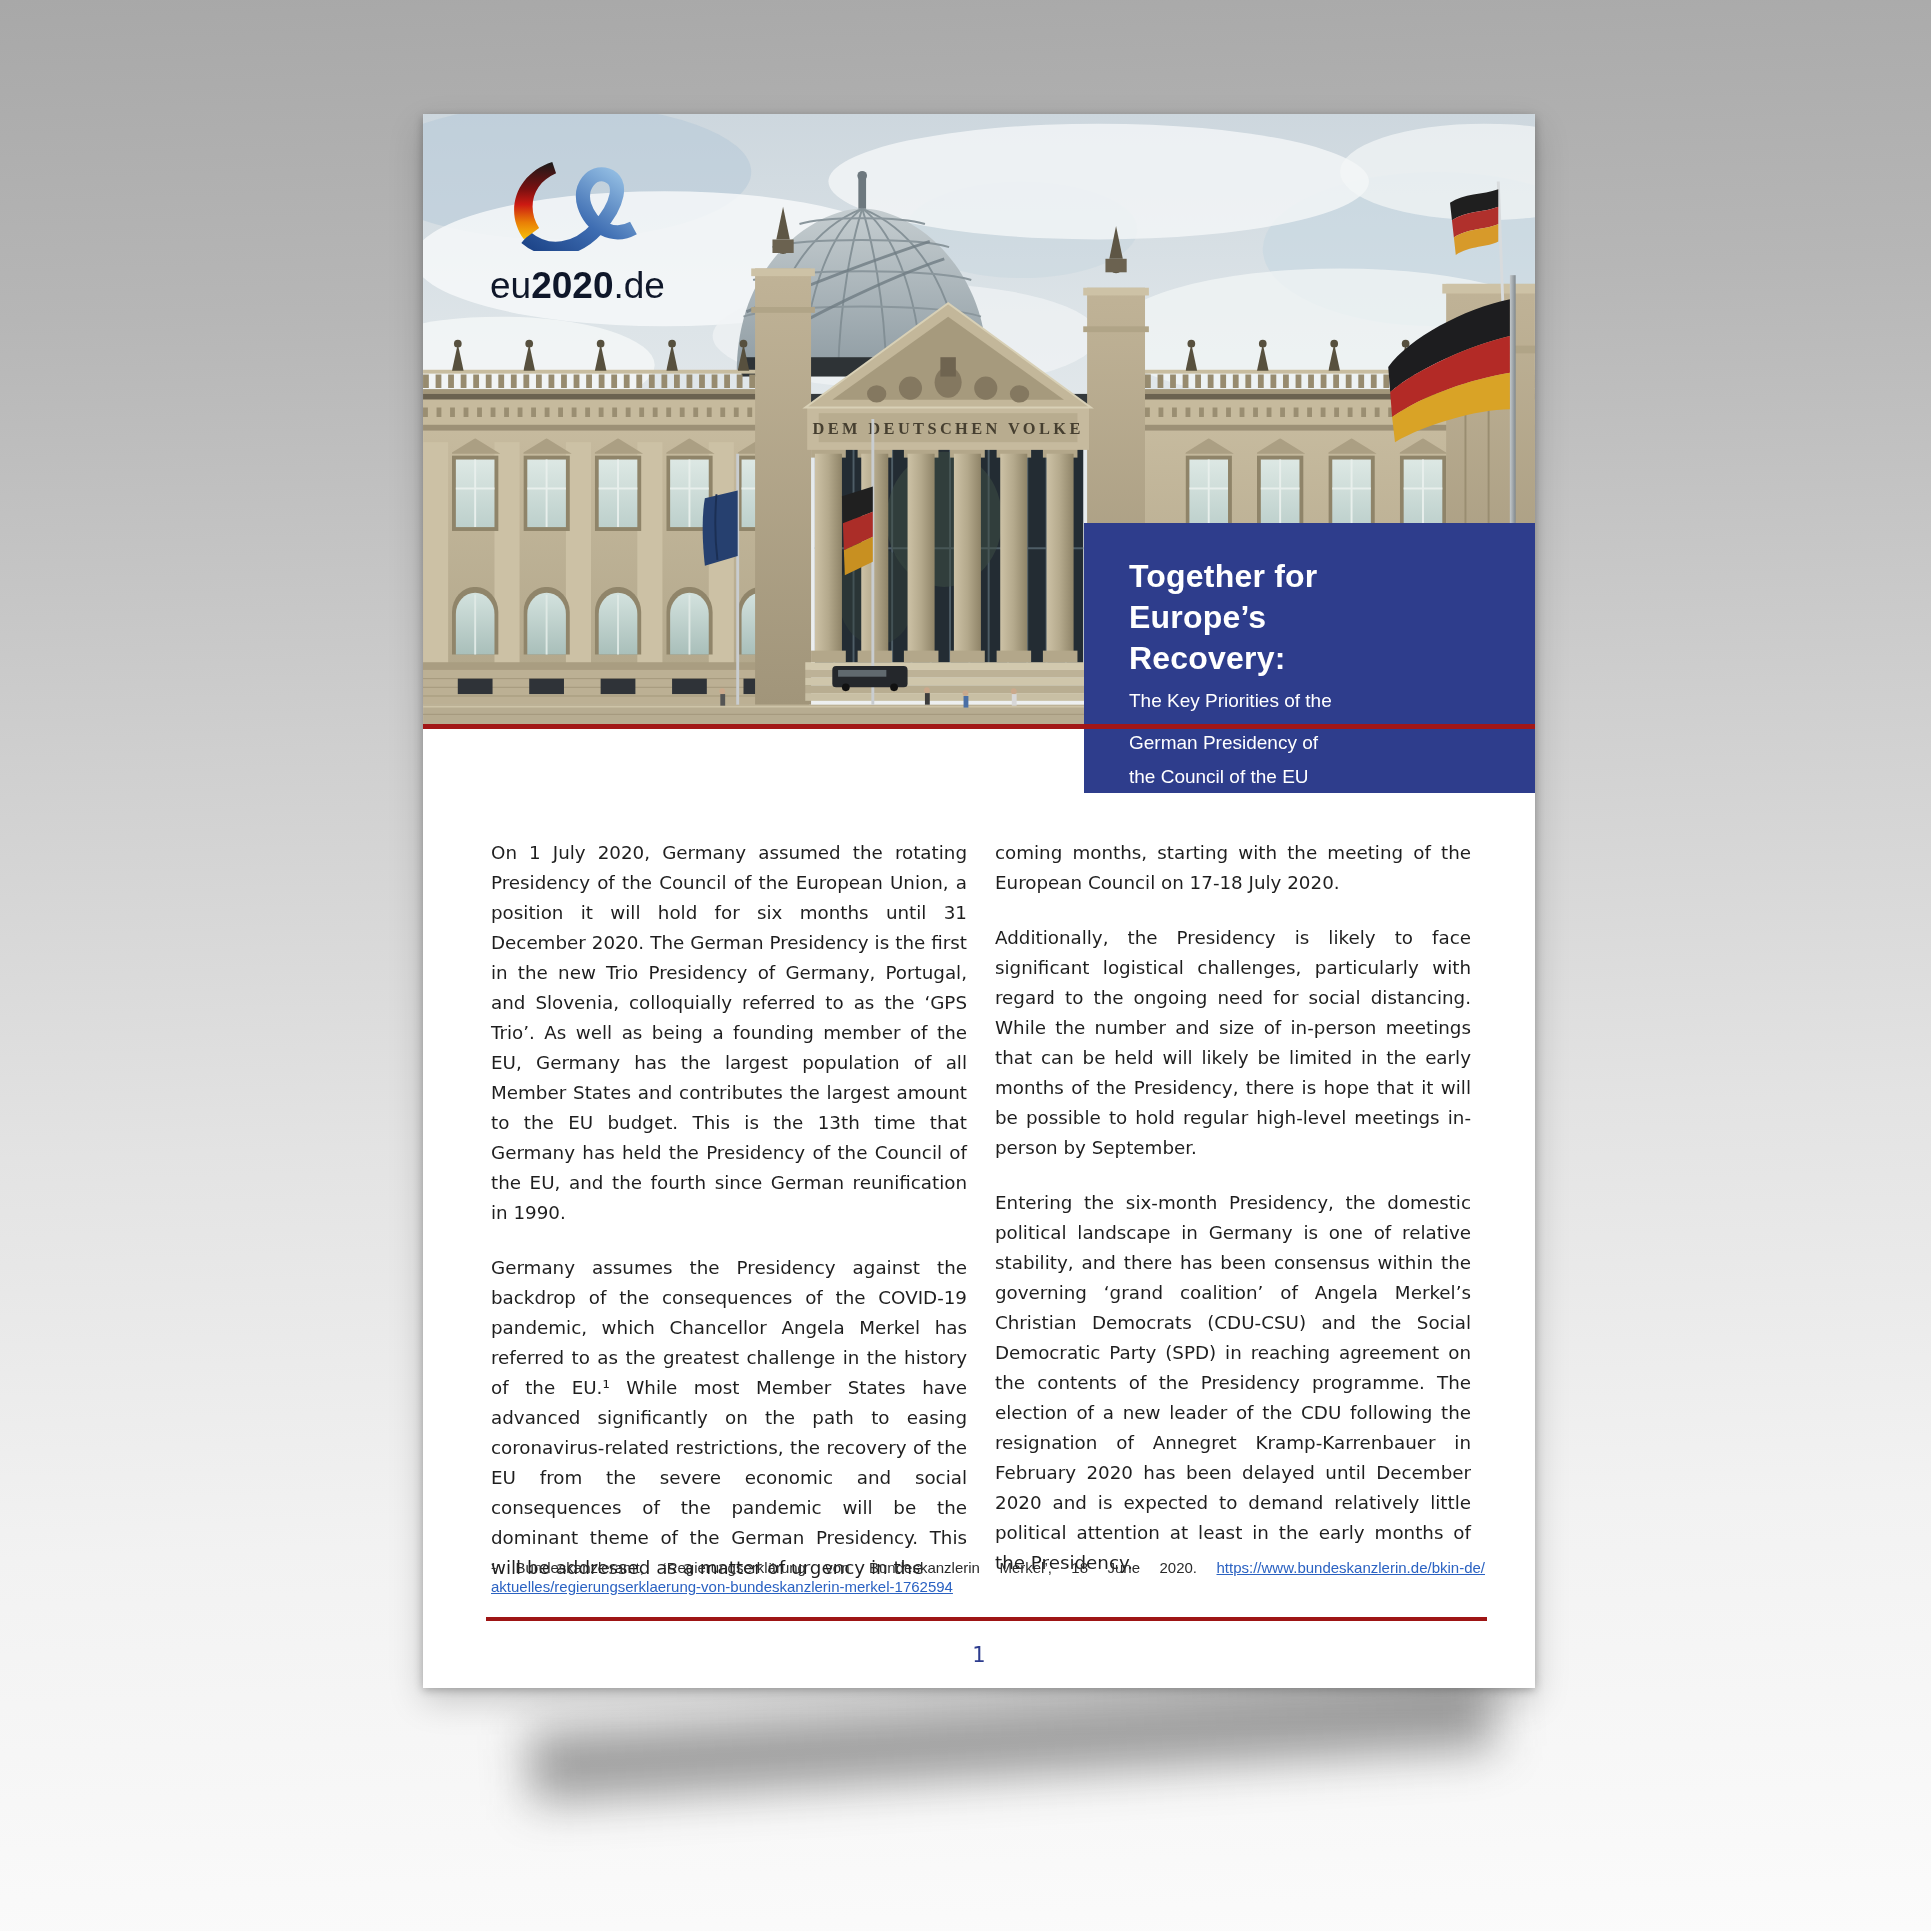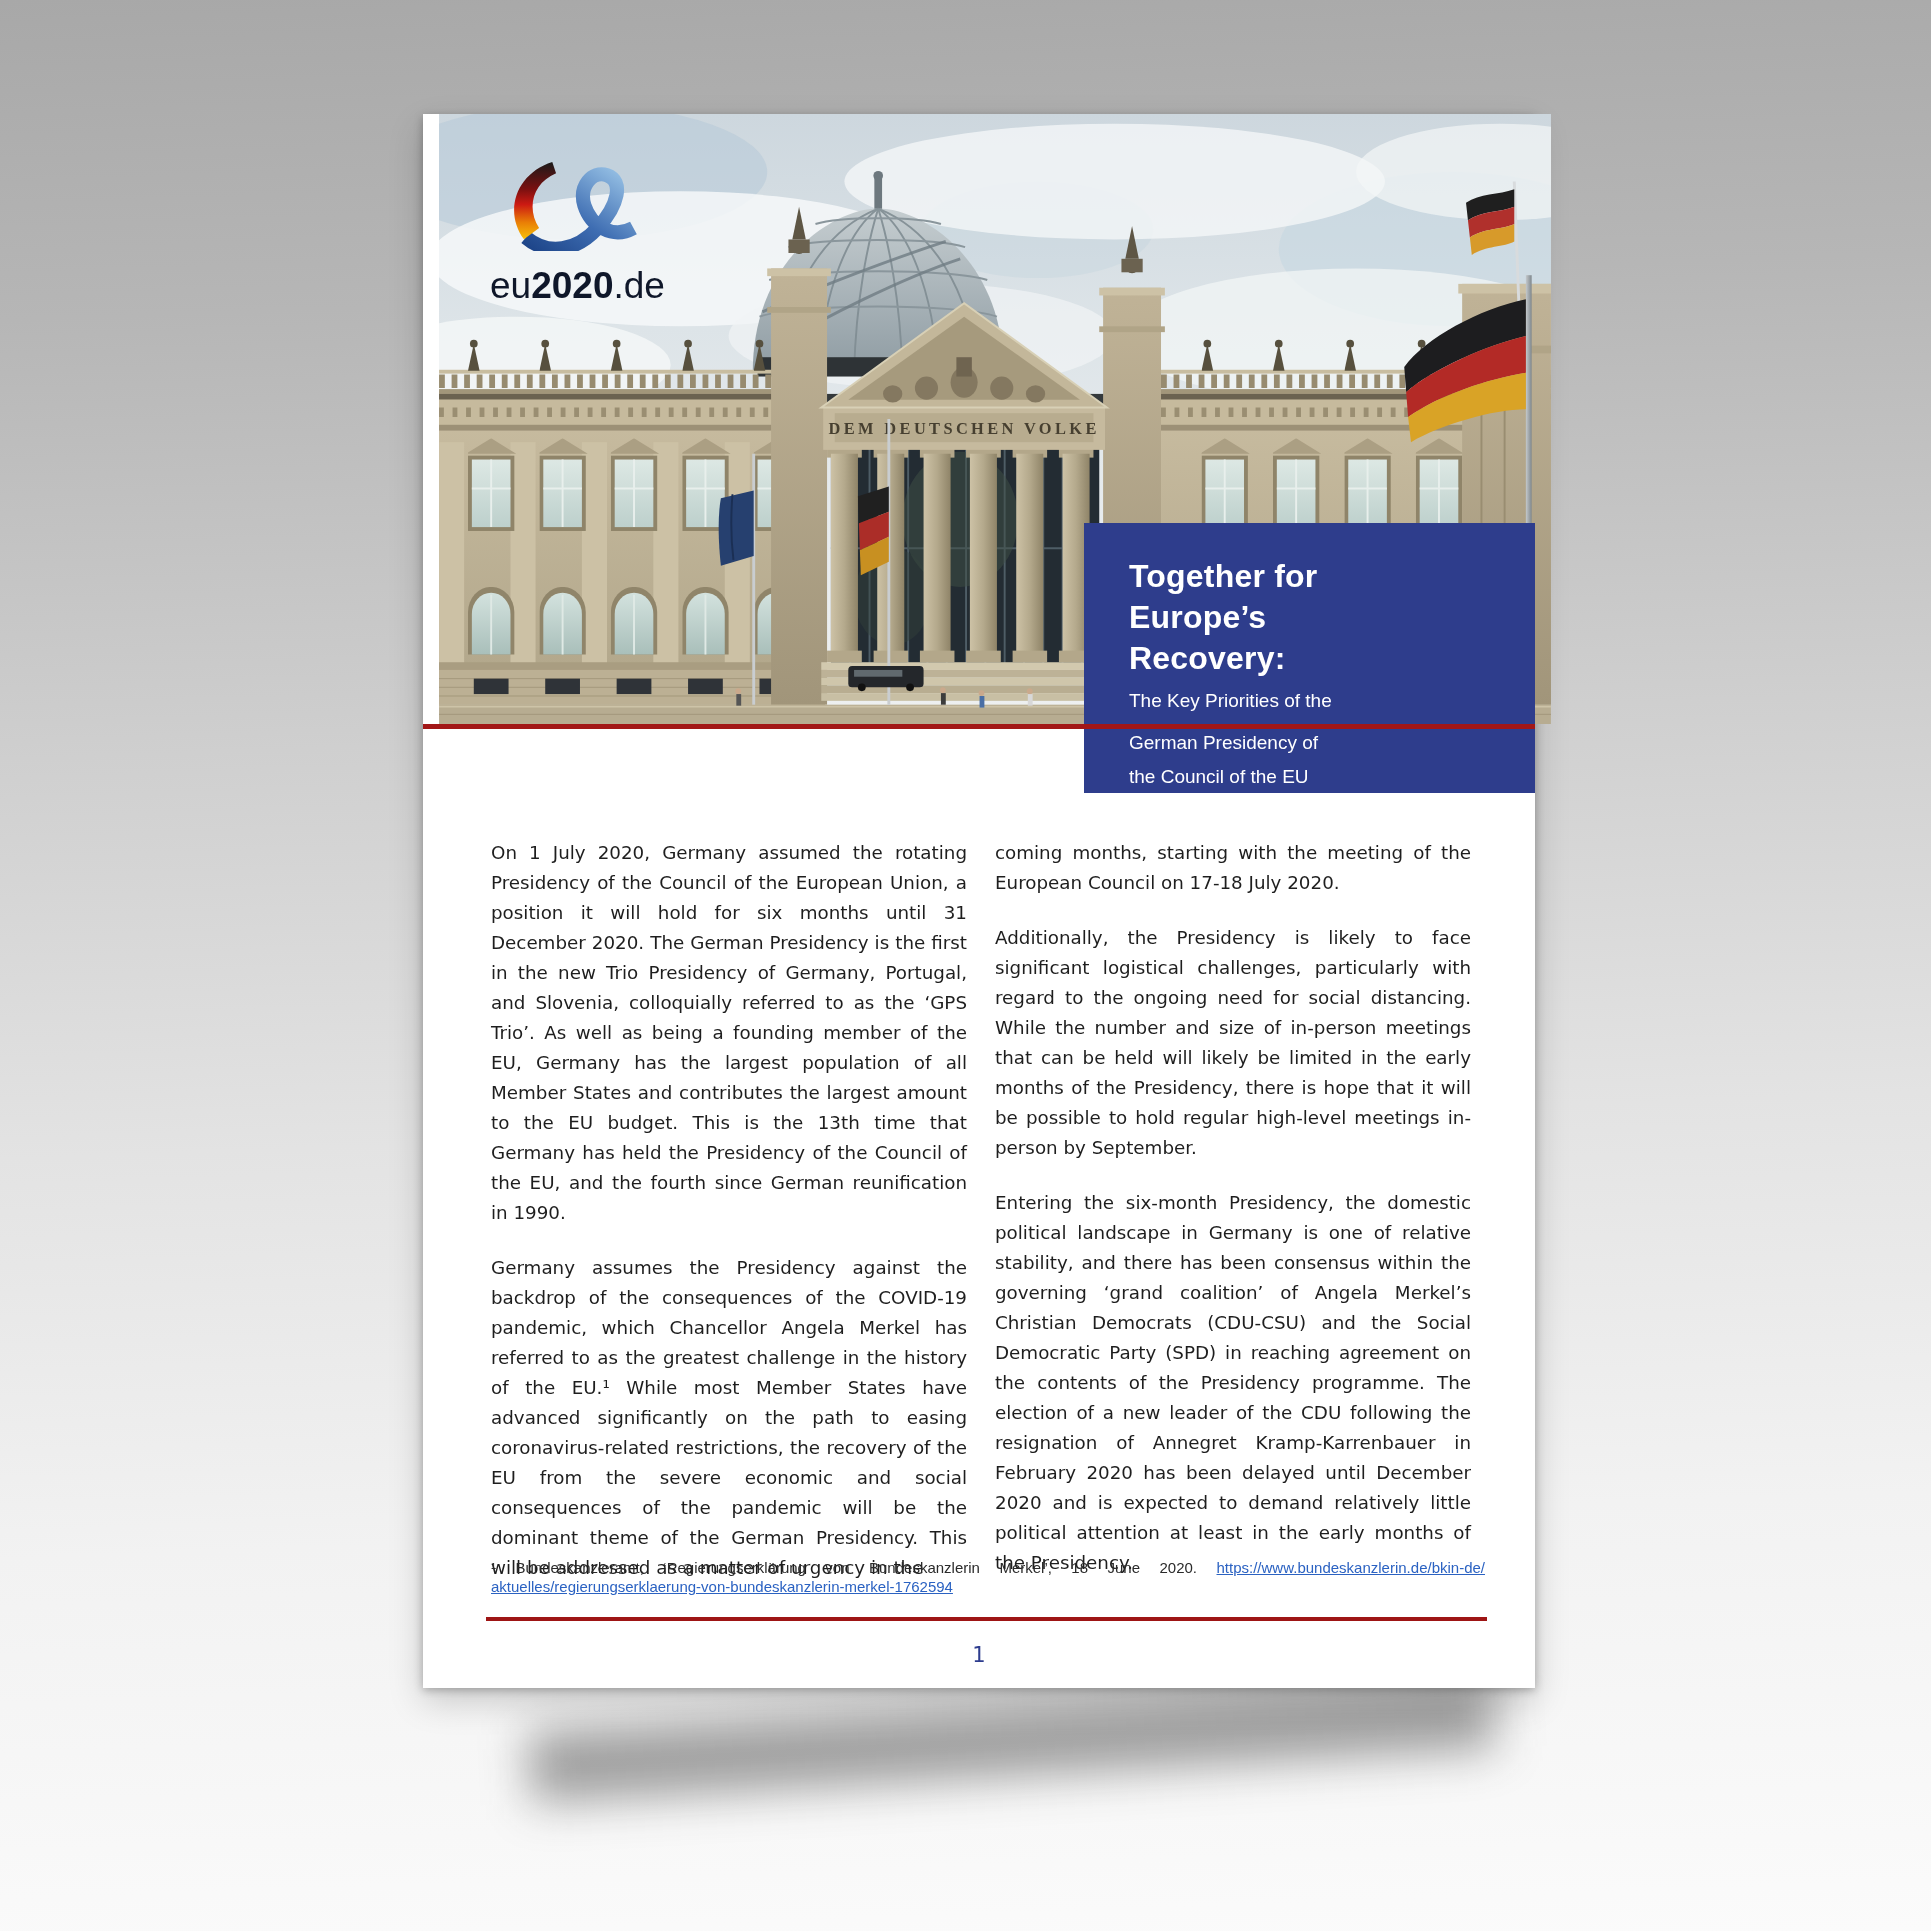--- a/index.html
+++ b/index.html
@@ -3,21 +3,21 @@
 <meta charset="utf-8">
 <style>
   html,body{margin:0;padding:0;}
   .stage{position:relative;width:1931px;height:1931px;overflow:hidden;
     background:linear-gradient(178deg,#a8a8a8 0%,#b6b6b6 16%,#cfcfcf 38%,#e3e3e3 58%,#f2f2f2 78%,#fbfbfb 100%);
     font-family:"DejaVu Sans",sans-serif;}
   .wedge-shadow{position:absolute;left:526px;top:1678px;width:966px;height:71px;
     background:rgba(35,35,35,.42);filter:blur(23px);transform:rotate(-3.2deg);transform-origin:100% 0;}
   .page{position:absolute;left:423px;top:114px;width:1112px;height:1574px;background:#ffffff;
     box-shadow:0 2.9px 8.7px rgba(0,0,0,.28),0 13.5px 33px rgba(0,0,0,.18);}
-  .hero{position:absolute;left:0;top:0;width:1112px;height:778px;overflow:hidden;margin-left:16px;}
+  .hero{position:absolute;left:0;top:0;width:1112px;height:778px;overflow:hidden;}
   .hero svg{display:block;}
   .redline{position:absolute;left:0;top:610px;width:1112px;height:4.8px;background:#a21717;}
   .logo{position:absolute;left:67px;top:42px;width:164px;}
   .wordmark{margin-top:9.7px;font-family:"Liberation Sans",sans-serif;font-size:37px;color:#0f172a;letter-spacing:0;}
   .wordmark b{font-weight:700;}
   .titlebox{position:absolute;left:661px;top:409px;width:451px;height:270px;box-sizing:border-box;
     padding:33px 118px 0 45px;background:#2e3d8c;color:#fff;font-family:"Liberation Sans",sans-serif;}
   .titlebox .h{font-size:32px;line-height:41px;font-weight:700;letter-spacing:0.2px;}
   .titlebox .s{font-size:19px;line-height:34px;font-weight:400;margin-top:4.8px;}
   .titlebox .a{font-size:23px;line-height:29px;text-align:left;margin-top:5.8px;}

